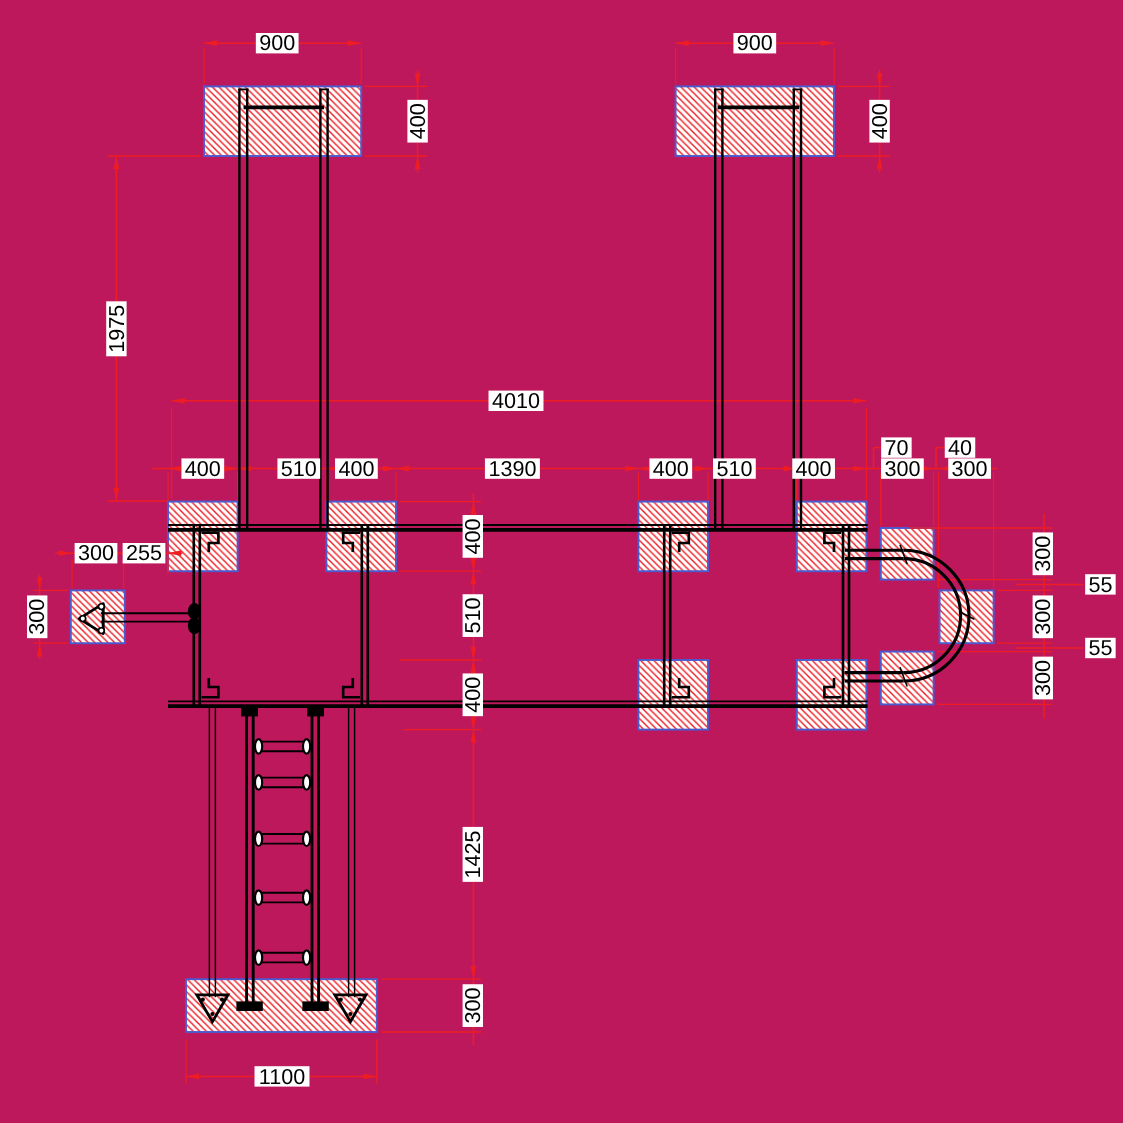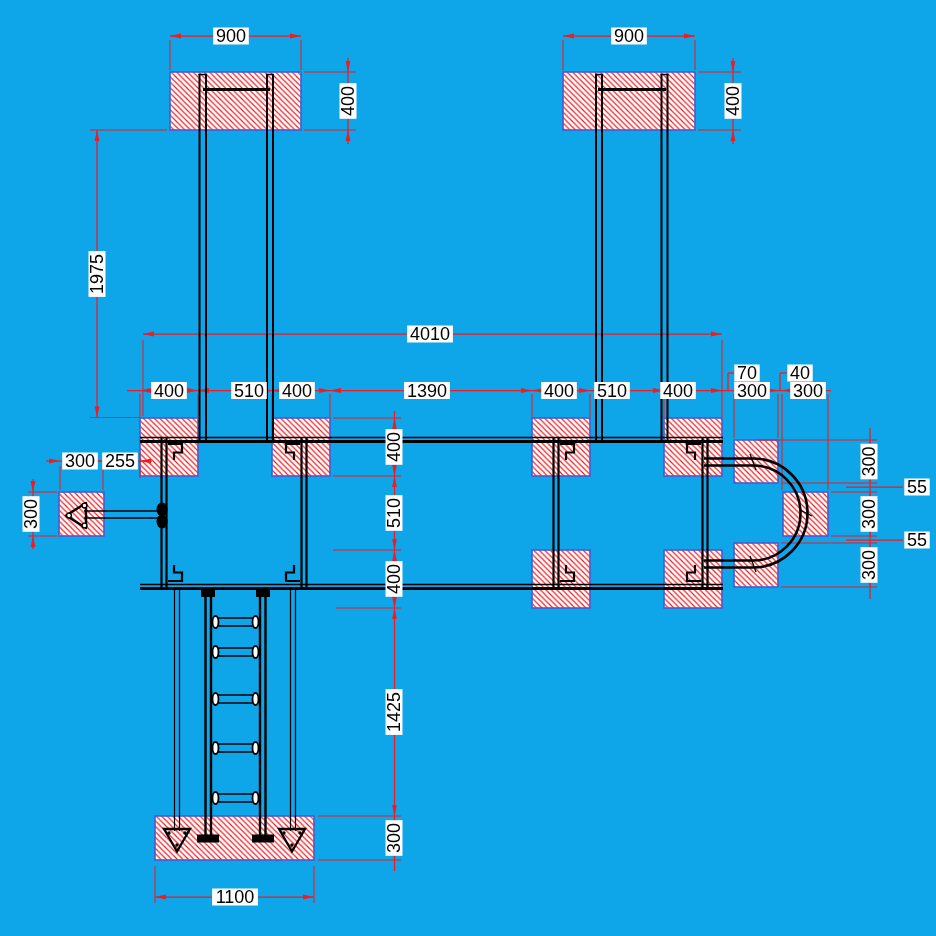--- a/index.html
+++ b/index.html
@@ -1,16 +1,16 @@
 <!DOCTYPE html>
 <html><head>
 <meta charset="utf-8">
 <style>
   html,body{margin:0;padding:0;background:#ffffff;}
-  .stage{width:936px;height:936px;background:#0ea5e9;position:relative;overflow:hidden;
+  .stage{width:936px;height:936px;background:#be185d;position:relative;overflow:hidden;
          font-family:"Liberation Sans", sans-serif;}
   svg{display:block;}
   .blk{stroke:#000000;fill:none;}
   text.dim{font-family:"Liberation Sans", sans-serif;font-size:18px;fill:#000000;}
 </style>
 </head>
 <body>
 
 <div class="stage">
 <svg id="plan" width="936" height="936" viewBox="0 0 936 936">

